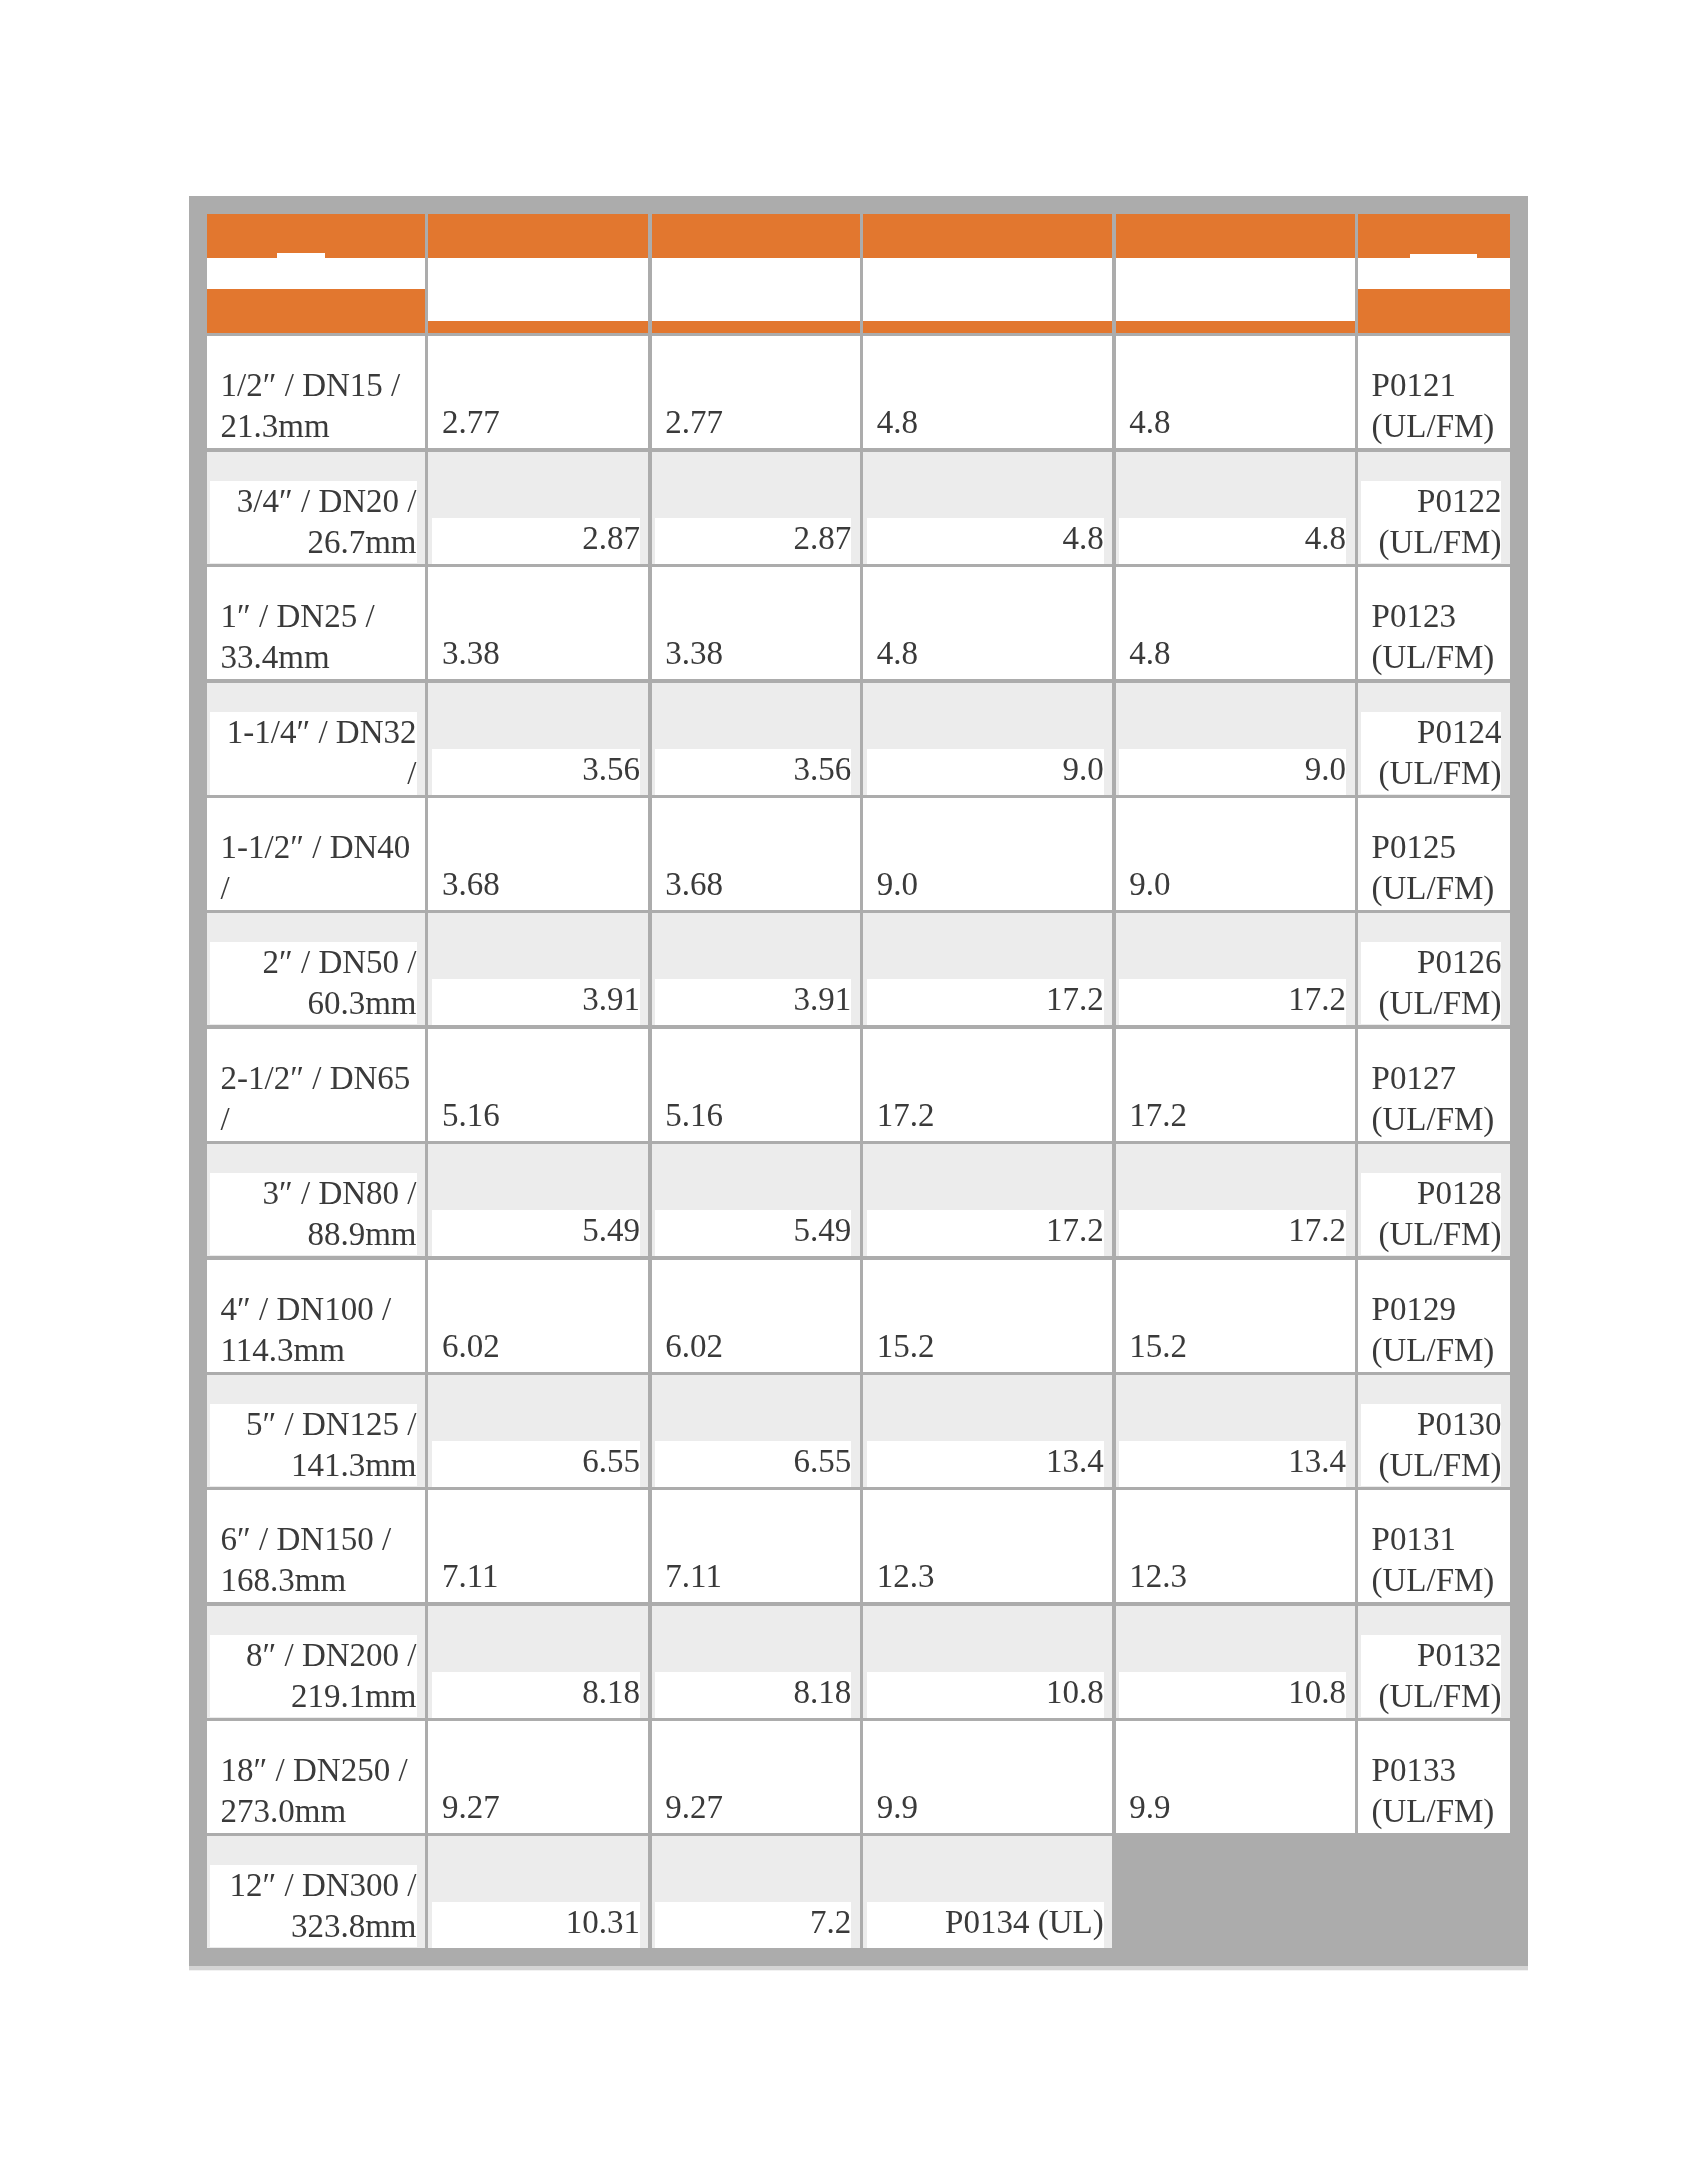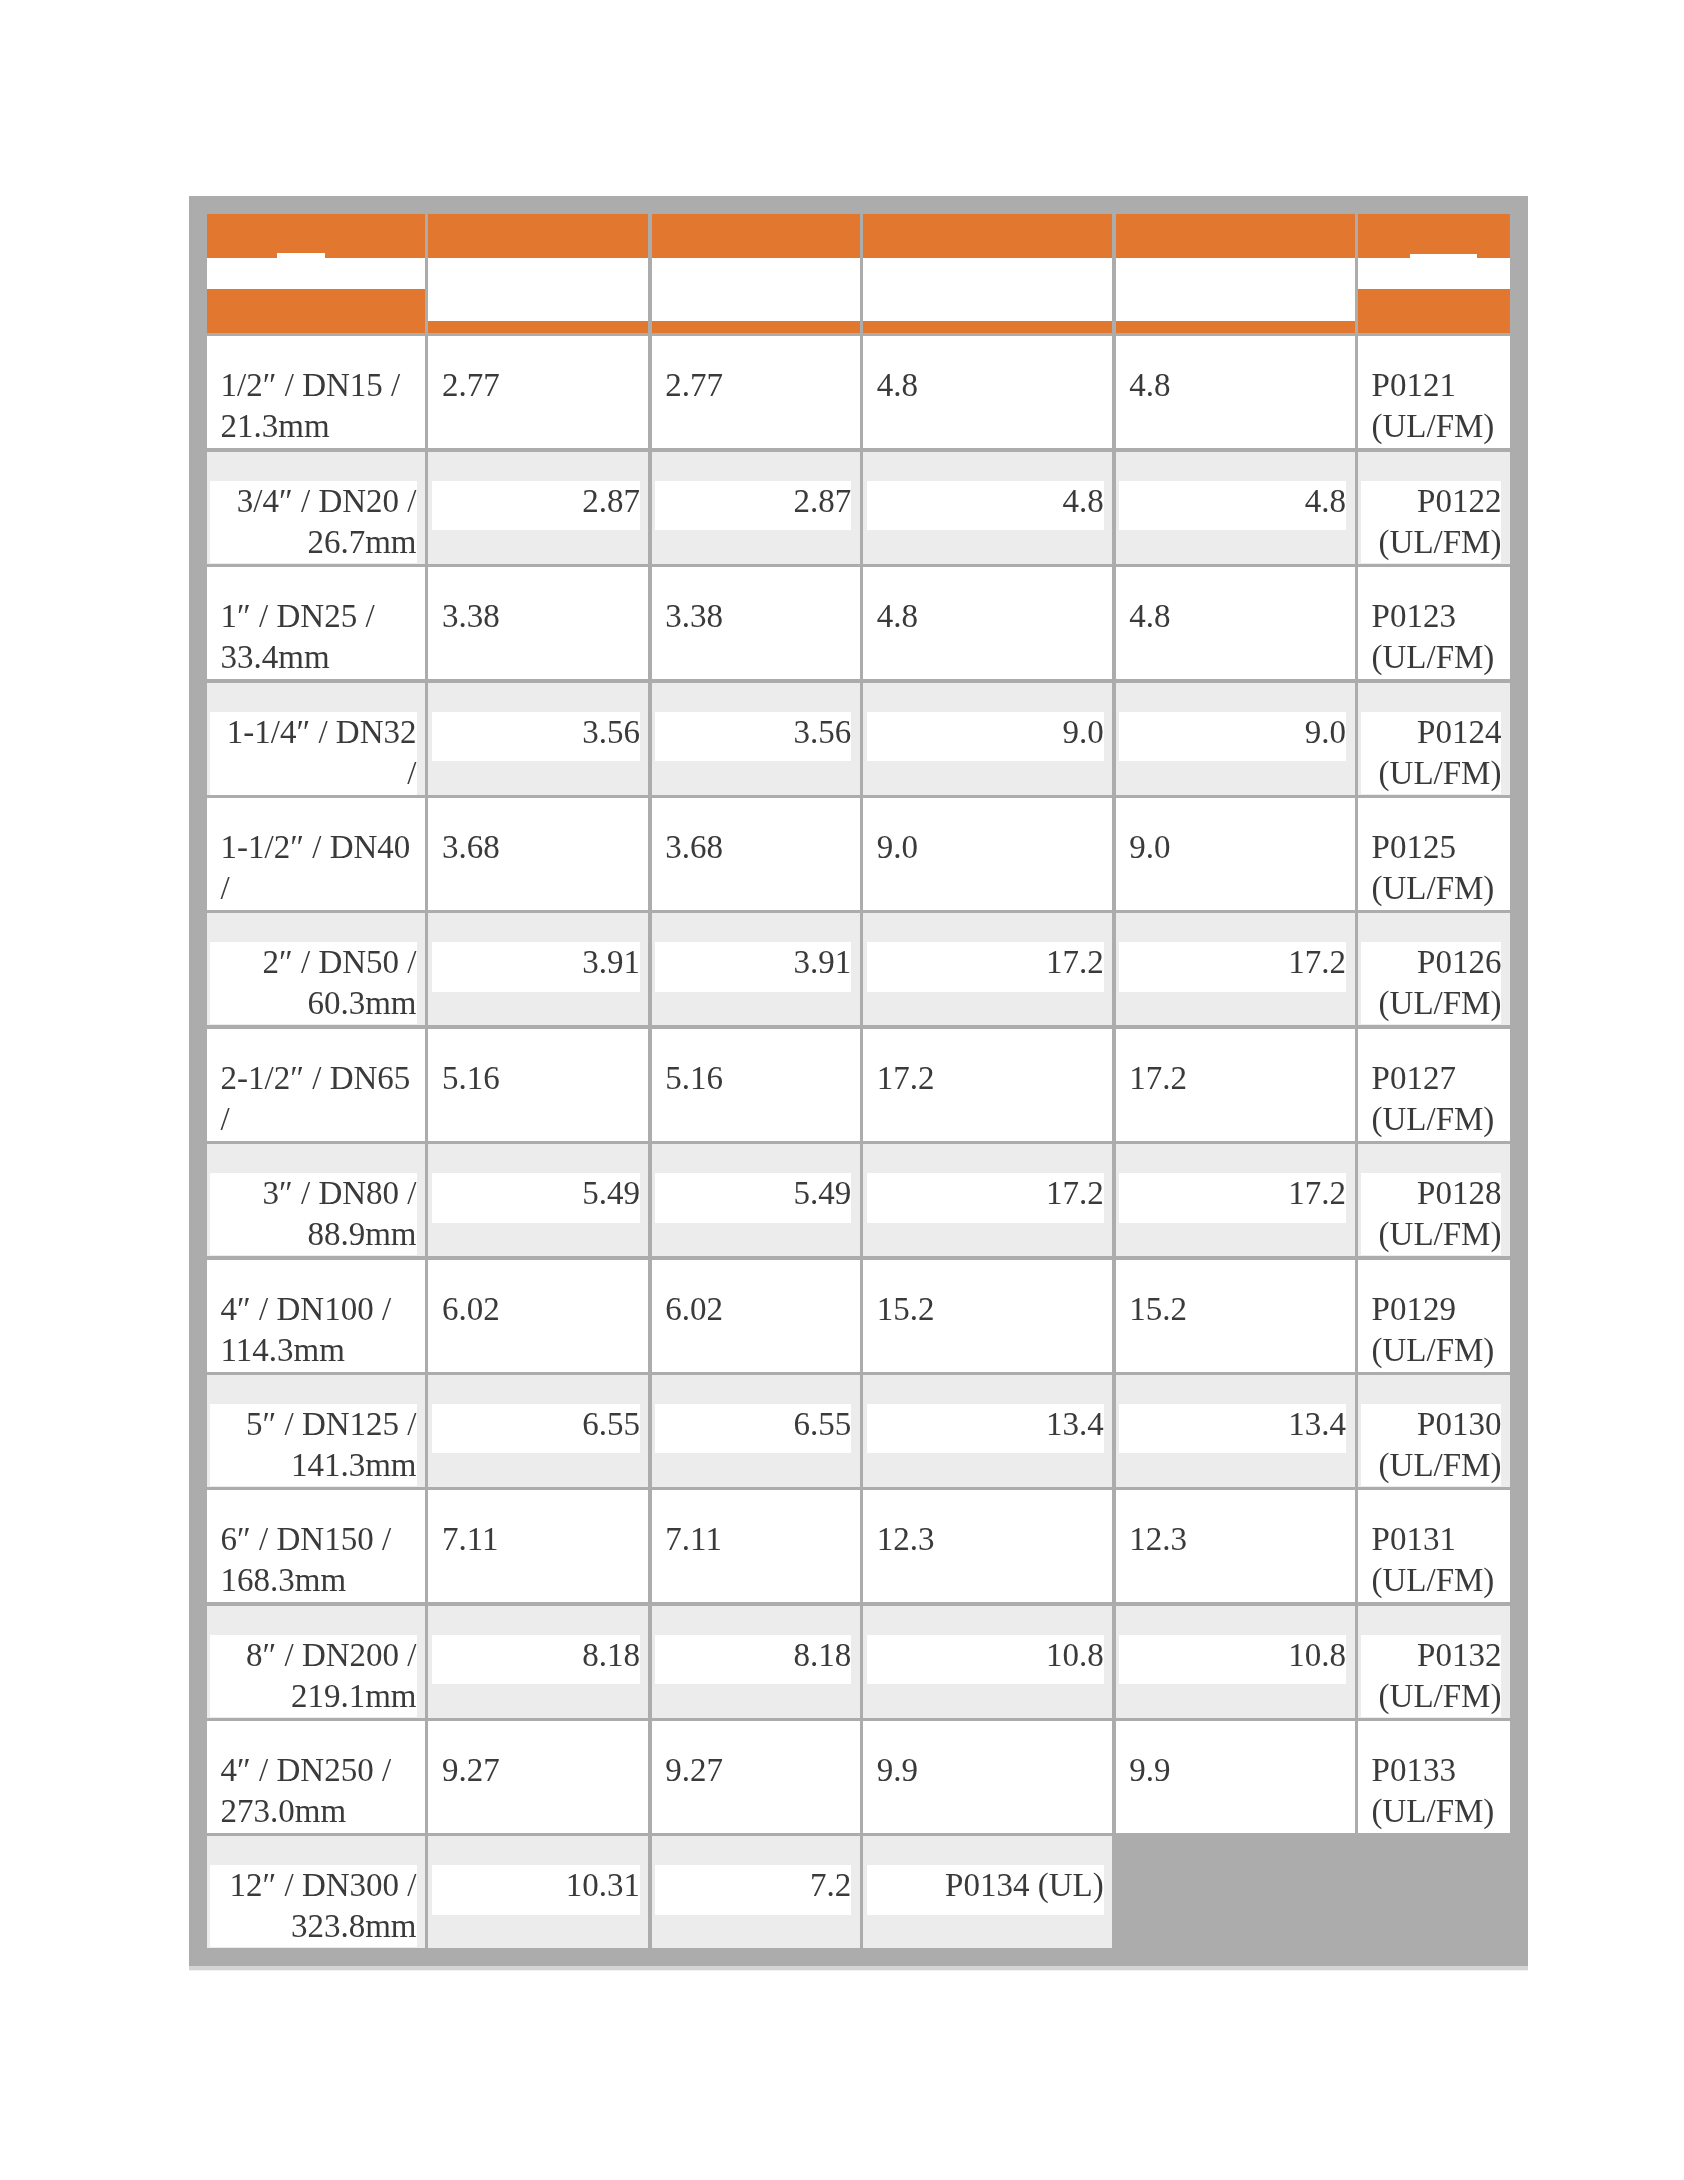--- a/index.html
+++ b/index.html
@@ -36,21 +36,21 @@
   .redact.notch.right{left:34%;width:44%;top:40px;}
   
   .txt{
     position:absolute;left:3.4px;right:8.5px;top:29px;
     padding-left:10.2px;
     font-size:33px;line-height:41px;
     color:var(--text-color,#3A3A3A);
     white-space:pre-line;
   }
   .txt.boxed{background:#ffffff;text-align:right;}
-  .txt.oneline{padding-bottom:8.5px;}
+  .txt.oneline{padding-bottom:8.5px;margin-top:37px;}
 </style>
 </head>
 <body>
 
 <div class="page">
   <div class="tbl" id="pipe-table">
       <div class="cell head">
         <div class="redact strip"></div>
         <div class="redact notch"></div>
       </div>
@@ -304,21 +304,21 @@
         <div class="txt oneline boxed">10.8</div>
       </div>
       <div class="cell shade">
         <div class="txt oneline boxed">10.8</div>
       </div>
       <div class="cell shade">
         <div class="txt boxed">P0132
 (UL/FM)</div>
       </div>
       <div class="cell">
-        <div class="txt">4″ / DN250 /
+        <div class="txt">18″ / DN250 /
 273.0mm</div>
       </div>
       <div class="cell">
         <div class="txt oneline">9.27</div>
       </div>
       <div class="cell">
         <div class="txt oneline">9.27</div>
       </div>
       <div class="cell">
         <div class="txt oneline">9.9</div>

